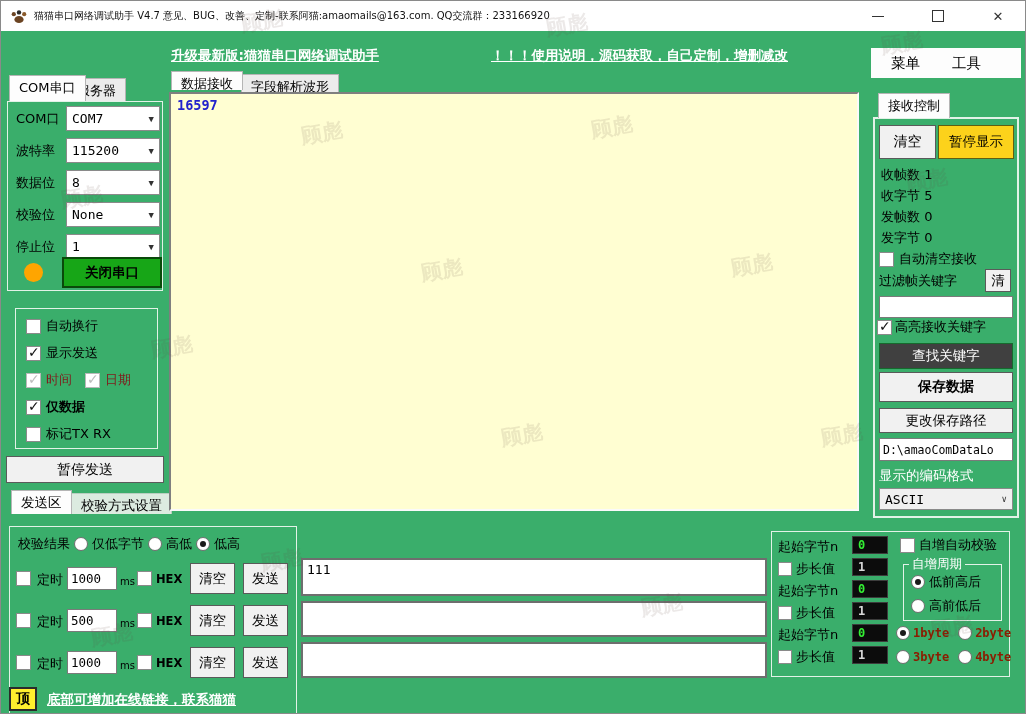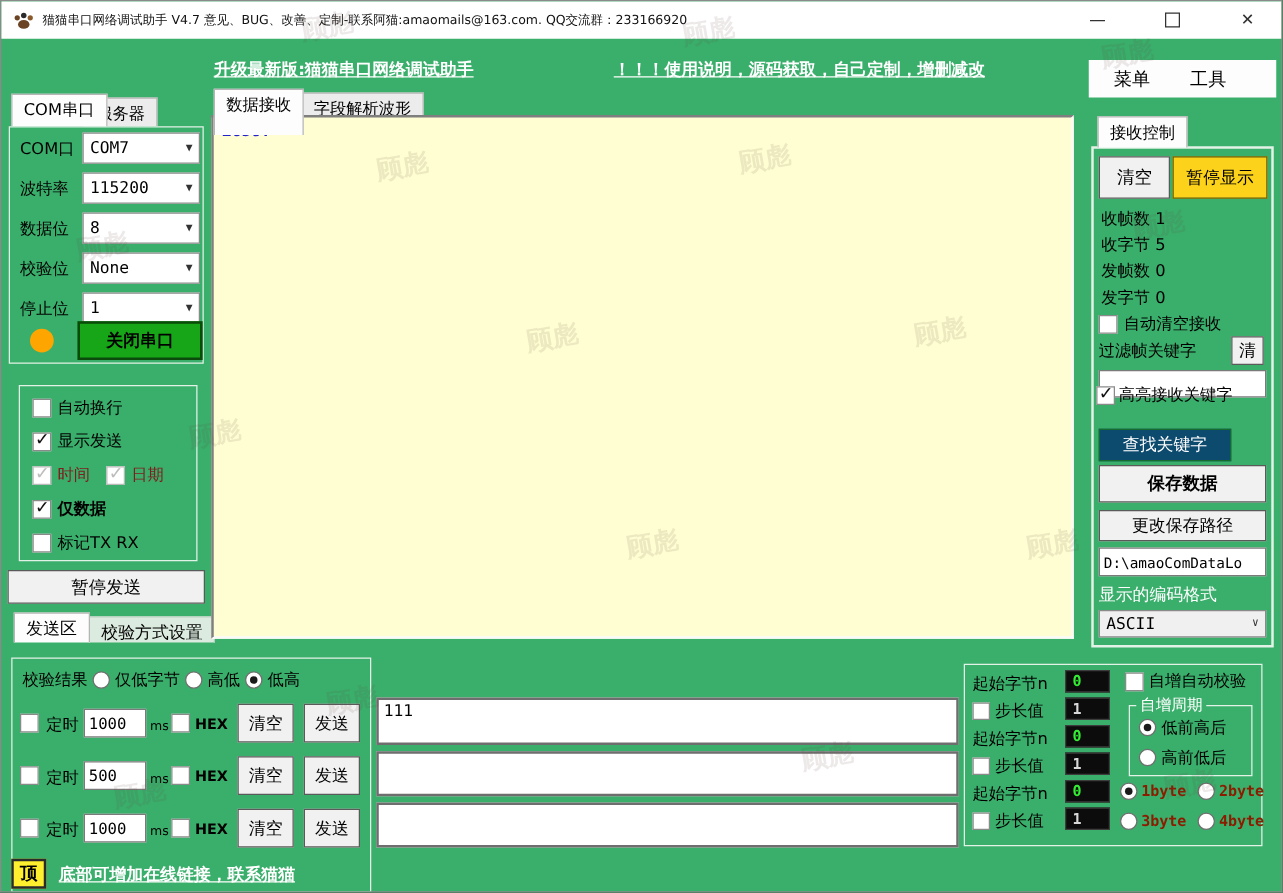--- a/index.html
+++ b/index.html
@@ -78,21 +78,21 @@
 
   <a class="link" style="left:170px;top:46px;">升级最新版:猫猫串口网络调试助手</a>
   <a class="link" style="left:490px;top:46px;">！！！使用说明，源码获取，自己定制，增删减改</a>
   <div class="menubox">
     <span class="menuitem">菜单</span>
     <span class="menuitem">工具</span>
   </div>
 
   <div class="tab" style="left:8px;top:74px;height:26px;" data-active="true">COM串口</div>
   <div class="tab" style="left:66px;top:77px;height:23px;" data-active="false">服务器</div>
-  <div class="tab" style="left:170px;top:70px;height:37px;" data-active="true">数据接收</div>
+  <div class="tab" style="left:170px;top:70px;height:19px;" data-active="true">数据接收</div>
   <div class="tab" style="left:240px;top:73px;height:22px;" data-active="false">字段解析波形</div>
   <div class="tab" style="left:877px;top:92px;height:25px;" data-active="true">接收控制</div>
 
   <div class="groupbox" style="left:6px;top:100px;width:156px;height:190px;">
     <div class="row" style="left:8px;top:8px;">
       <span>COM口</span>
     </div>
     <div class="sel" style="left:58px;top:4px;width:94px;height:25px;">
       <span>COM7</span>
         <span class="arrow">▼</span>
@@ -184,25 +184,25 @@
     <div class="row" style="left:4px;top:131px;">
       <span class="cb" data-checked="false"></span>
       <span>自动清空接收</span>
     </div>
     <div class="row" style="left:4px;top:153px;">
       <span>过滤帧关键字</span>
     </div>
     <div class="btn" style="left:110px;top:150px;width:26px;height:23px;">清</div>
     <input class="tinput" style="left: 4px; top: 177px; width: 134px; height: 22px;" value="">
 
-    <div class="row" style="left:2px;top:188px;gap:3px;">
+    <div class="row" style="left:2px;top:199px;gap:3px;">
       <span class="cb" data-checked="true"></span>
       <span>高亮接收关键字</span>
     </div>
-    <div class="btn" style="left:4px;top:224px;width:106px;height:26px;background:#0c4a6e;border-color:#156b2d;color:#fff;">查找关键字</div>
+    <div class="btn" style="left:4px;top:224px;width:134px;height:26px;background:#404040;border-color:#156b2d;color:#fff;">查找关键字</div>
     <div class="btn" style="left:4px;top:253px;width:134px;height:30px;font-weight:bold;font-size:14px;">保存数据</div>
     <div class="btn" style="left:4px;top:289px;width:134px;height:25px;">更改保存路径</div>
     <input class="tinput" style="left: 4px; top: 319px; width: 134px; height: 23px; font-size: 11.5px;" value="D:\amaoComDataLo">
     <div class="row wlabel" style="left:4px;top:348px;font-size:13.5px;">
       <span>显示的编码格式</span>
     </div>
     <div class="sel" style="left:4px;top:369px;width:134px;height:22px;background:#f0f0f0;">
       <span>ASCII</span>
         <span class="arrow">∨</span>
     </div>

